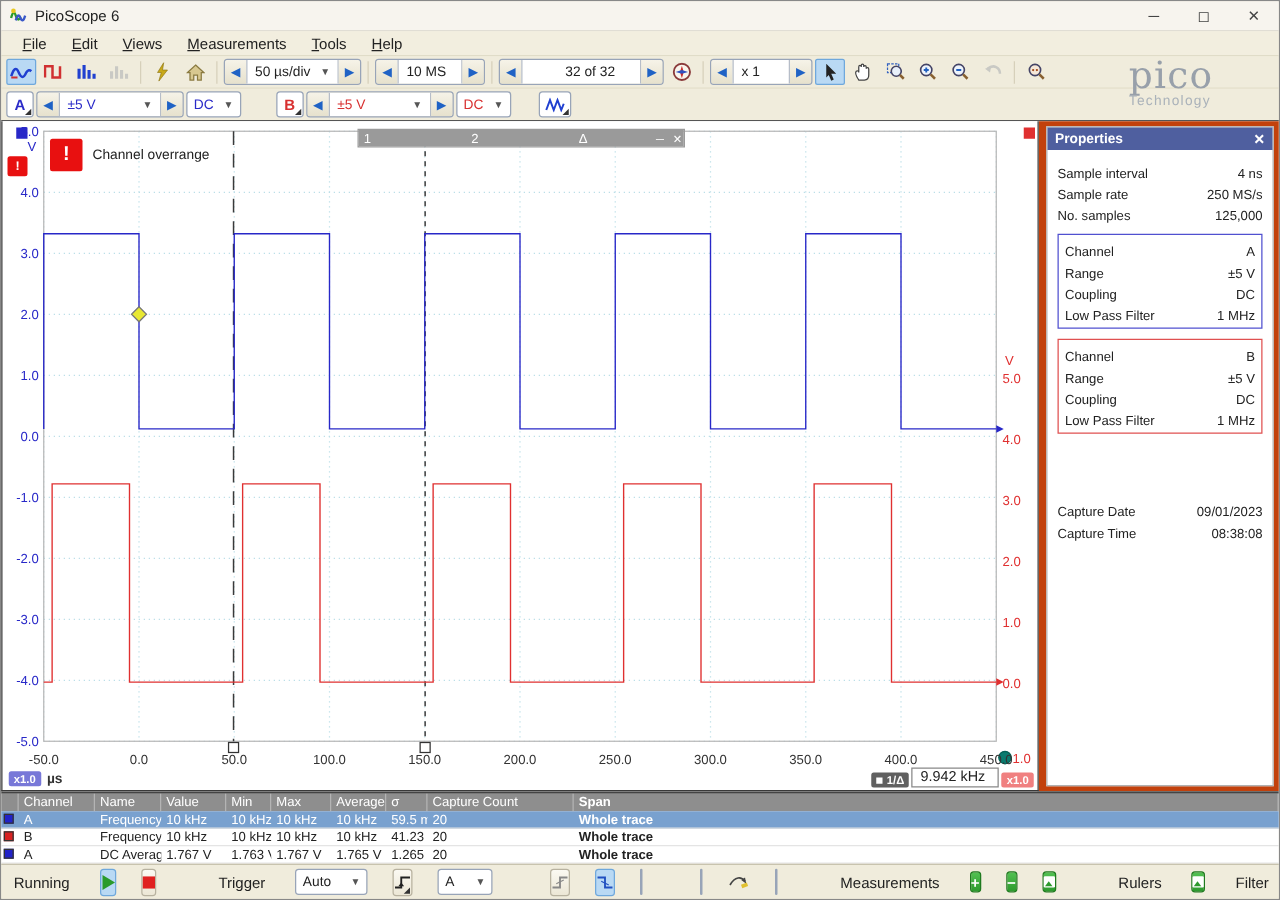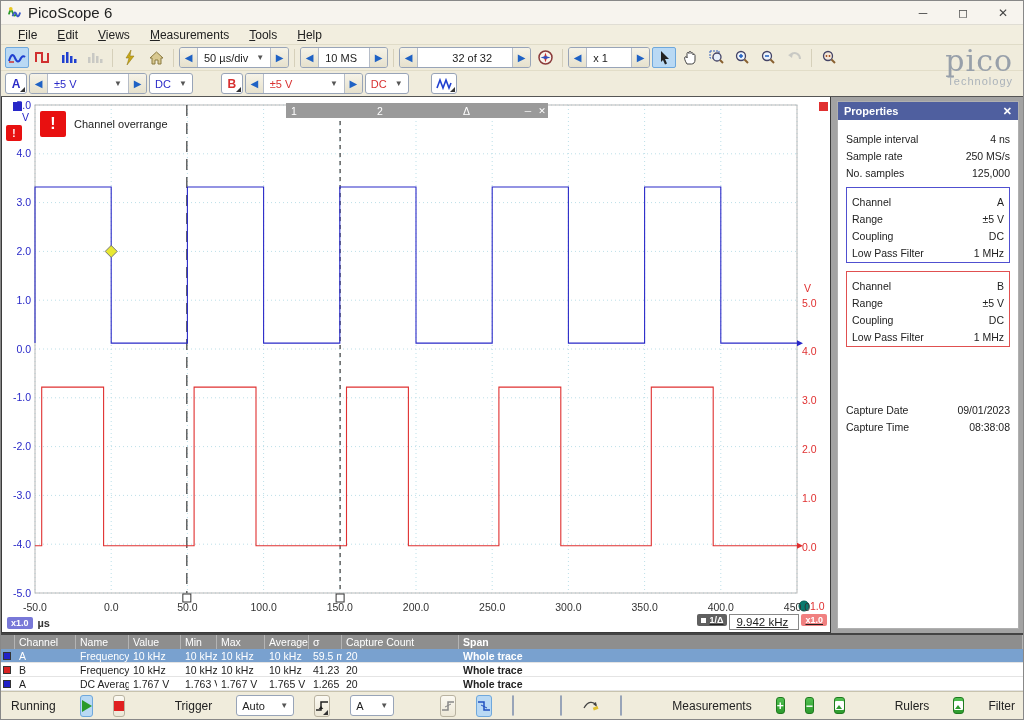--- a/index.html
+++ b/index.html
@@ -2,21 +2,21 @@
 <html><head>
 <meta charset="utf-8">
 <style>
   * { margin:0; padding:0; box-sizing:border-box; }
   html,body { width:1024px; height:720px; overflow:hidden; }
   body { font-family:"Liberation Sans", sans-serif; font-size:11px; color:#222; background:#fff; }
   .app { position:relative; width:1024px; height:720px; border:1px solid #888; background:#f0ecdc; display:flex; flex-direction:column; }
 
   
   .titlebar { height:24px; background:#f7f4ee; display:flex; align-items:center; padding-left:6px; border-bottom:1px solid #e0ddd4; flex:0 0 auto; }
-  .titlebar .title { font-size:15px; margin-left:6px; }
+  .titlebar .title { font-size:12px; margin-left:6px; }
   .winbtns { margin-left:auto; display:flex; height:100%; }
   .winbtn { width:40px; height:100%; display:flex; align-items:center; justify-content:center; color:#444; font-size:12px; }
 
   
   .menubar { height:20px; background:#f2eedf; display:flex; align-items:center; padding-left:8px; gap:2px; border-bottom:1px solid #e0dcc8; flex:0 0 auto; }
   .menu-item { padding:2px 9px; font-size:12px; }
   .menu-item::first-letter { text-decoration:underline; }
 
   
   .toolbar { background:#f0ecdc; display:flex; align-items:center; padding:2px 4px; gap:2px; flex:0 0 auto; }
@@ -33,21 +33,21 @@
   .valbox .caret { margin-left:8px; color:#555; font-size:8px; }
   .wide { justify-content:center;padding-left:20px; }
   .chanbtn { position:relative; width:22px; height:21px; background:#fff; border:1px solid #98a4b8; border-radius:3px; display:flex; align-items:center; justify-content:center; font-weight:bold; font-size:12px; }
   .chanbtn::after, .cornered::after { content:""; position:absolute; right:1px; bottom:1px; border-left:5px solid transparent; border-bottom:5px solid #333; }
   .ddbox { background:#fff; border:1px solid #98a4b8; border-radius:3px; height:21px; display:flex; align-items:center; padding:0 5px; gap:8px; font-size:11px; }
   .ddbox .caret { color:#555; font-size:8px; }
   .blue-t { color:#2a2ac8; } .red-t { color:#d83030; }
   .ic { display:block; }
 
   
-  .logo { position:absolute; right:10px; top:46px; width:110px; text-align:right; pointer-events:none; }
+  .logo { position:absolute; right:10px; top:46px; width:110px; text-align:left; pointer-events:none; }
   .logo .pico { font-family:"DejaVu Serif", serif; font-size:30px; line-height:28px; color:#98a0aa; letter-spacing:1px; }
   .logo .tech { font-size:11px; color:#aab2ba; letter-spacing:1px; }
 
   
   .main { flex:0 0 536px; display:flex; background:#f0f0f0; }
   .graph-wrap { position:relative; width:830px; height:536px; background:#fff; border:1px solid #3a3a3a; border-top:none; }
   #plot { position:absolute; left:0; top:0; }
 
   .overrange { position:absolute; left:38px; top:14px; display:flex; align-items:center; gap:8px; }
   .warnbox { width:26px; height:26px; background:#e81010; color:#fff; font-weight:bold; font-size:16px; display:flex; align-items:center; justify-content:center; border-radius:2px; }
@@ -60,31 +60,31 @@
   .rb-head span { padding-left:4px; }
   .rb-h1 { width:86px; } .rb-h2 { width:86px; } .rb-h3 { flex:1; }
   .rb-btn { width:14px; text-align:center; font-size:9px; }
   .rb-vals { display:flex; align-items:center; height:17px; }
   .rb-chk { width:7px; height:7px; border:1px solid #555; margin:0 3px; }
   .rb-v { width:83px; border-right:1px solid #ccc; padding-left:2px; }
   .rb-lock { margin-left:auto; margin-right:3px; }
 
   
   .gfoot-l { position:absolute; left:5px; bottom:3px; display:flex; align-items:center; gap:5px; }
-  .gfoot-r { position:absolute; right:3px; bottom:2px; display:flex; align-items:flex-start; gap:2px;text-decoration:underline; }
+  .gfoot-r { position:absolute; right:3px; bottom:2px; display:flex; align-items:flex-end; gap:2px; }
   .badge { font-size:9px; font-weight:bold; color:#fff; padding:0px 4px; border-radius:2px; line-height:12px; }
   .badge.blue { background:#7878d8; }
   .badge.red { background:#f08080; }
   .badge.dark { background:#606060; display:flex; align-items:center; gap:3px; }
   .badge.dark i { width:5px; height:5px; background:#fff; display:inline-block; }
   .freqbox { background:#fff; border:1px solid #888; padding:0 6px; height:16px; line-height:15px; font-size:11.5px; min-width:70px; }
   .unit { font-size:11px; font-weight:bold; color:#333; }
 
   
-  .side-panel { flex:1; background:#a3a3a3; padding:4px 4px 0 6px; }
+  .side-panel { flex:1; background:#c2410c; padding:4px 4px 0 6px; }
   .props { background:#fff; border:1px solid #b0b0b0; height:528px; }
   .props-head { height:18px; background:#4f5f9f; color:#fff; display:flex; align-items:center; padding:0 6px; font-weight:bold; font-size:11px; }
   .props-head .x { margin-left:auto; font-weight:bold; }
   .props-body { padding:8px 8px; }
   .prow { display:flex; justify-content:space-between; height:17px; align-items:flex-end; font-size:10.5px; }
   .pbox { border:1px solid; padding:3px 5px; margin:8px 0 0 0; }
   .pbox.a { border-color:#5050d0; }
   .pbox.b { border-color:#e05050; }
   .pcap { margin-top:52px; }
 

